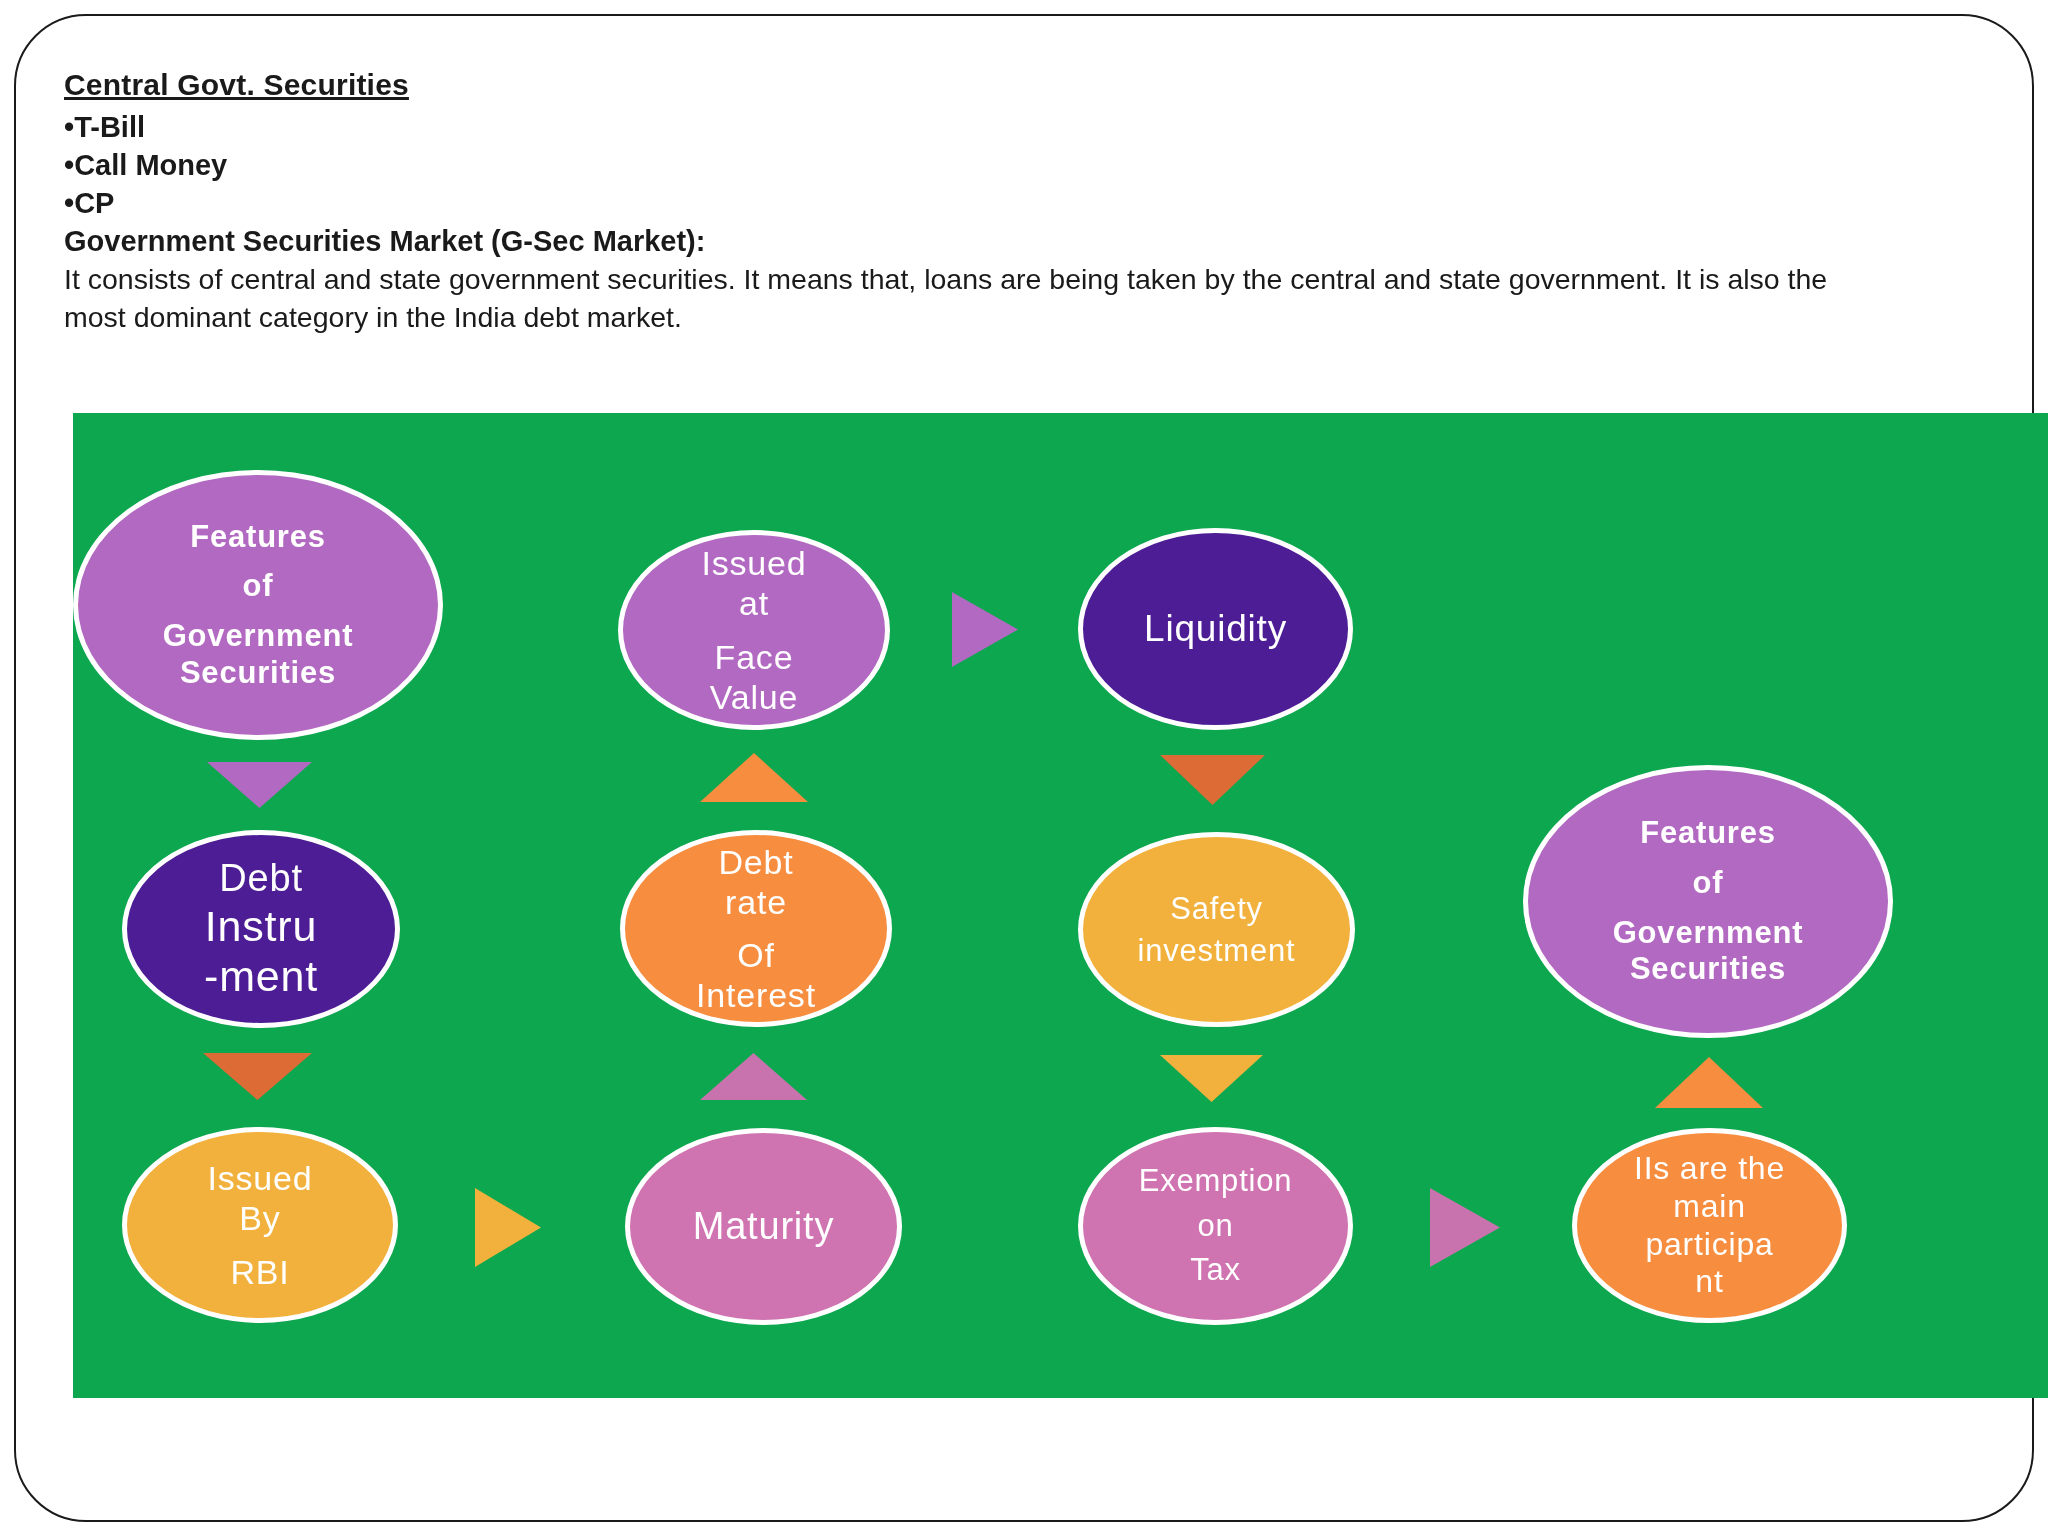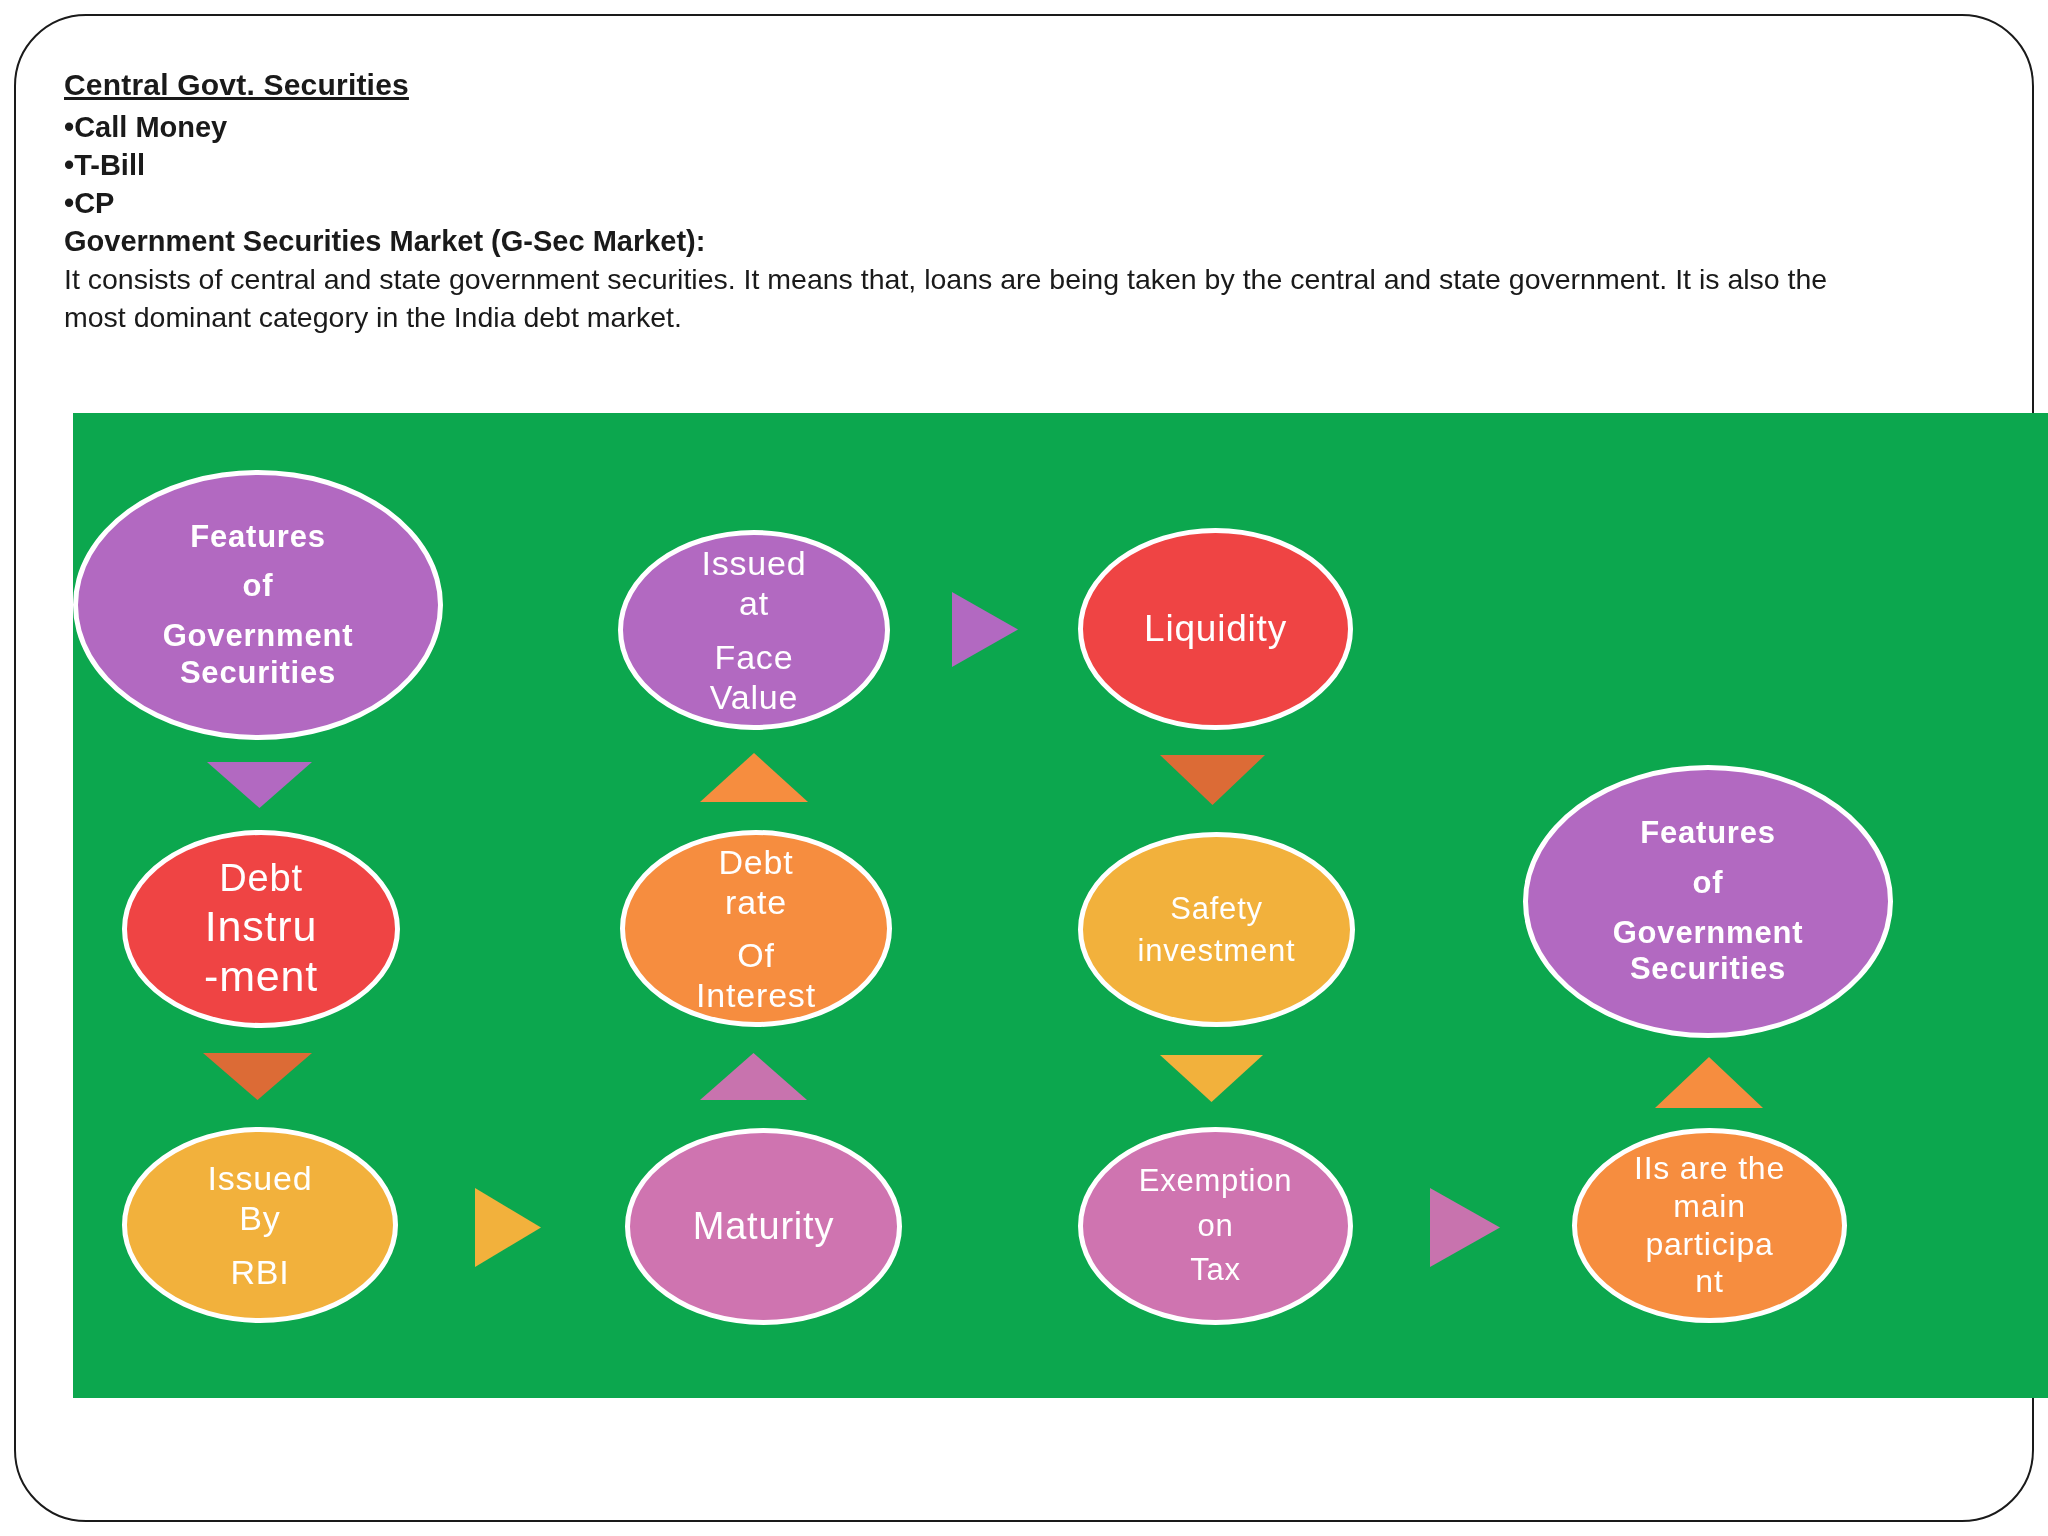--- a/index.html
+++ b/index.html
@@ -23,21 +23,21 @@
     position:absolute;left:73px;top:413px;width:1976px;height:985px;
     background:#0CA74E;
   }
   .node{
     position:absolute;border-radius:50%;border:5px solid #ffffff;
     display:flex;flex-direction:column;align-items:center;justify-content:center;
     color:#ffffff;text-align:center;line-height:1.18;letter-spacing:0.8px;
     box-sizing:border-box;
   }
   .f-purple{background:#B269C1;}
-  .f-dkorange{background:#ef4444;}
+  .f-dkorange{background:#4c1d95;}
   .f-ltorange{background:#F68D3F;}
   .f-yellow{background:#F2B13C;}
   .f-pink{background:#CF74B0;}
   .ln{display:block;}
   .mb{margin-bottom:13px;}
   .lnxl{font-size:43px;}
   .tri{position:absolute;}
   .tri-down{clip-path:polygon(0 0,100% 0,50% 100%);}
   .tri-up{clip-path:polygon(50% 0,0 100%,100% 100%);}
   .tri-right{clip-path:polygon(0 0,100% 50%,0 100%);}
@@ -48,22 +48,22 @@
   .c-pink{background:#C873AE;}
 </style>
 </head>
 <body>
 
 <div>
   <div class="slide-border"></div>
 
   <div class="text-block">
     <div class="title">Central Govt. Securities</div>
+    <div class="bullet">•T-Bill</div>
     <div class="bullet">•Call Money</div>
-    <div class="bullet">•T-Bill</div>
     <div class="bullet">•CP</div>
     <div class="subheading">Government Securities Market (G-Sec Market):</div>
     <div class="paragraph">It consists of central and state government securities. It means that, loans are being taken by the central and state government. It is also the most dominant category in the India debt market.</div>
   </div>
 
   <div class="diagram">
 
     <div class="node f-purple" style="left:0px;top:57px;width:370px;height:270px;font-size:31px;font-weight:bold;">
       <span class="ln mb">Features</span>
       <span class="ln mb">of</span>

